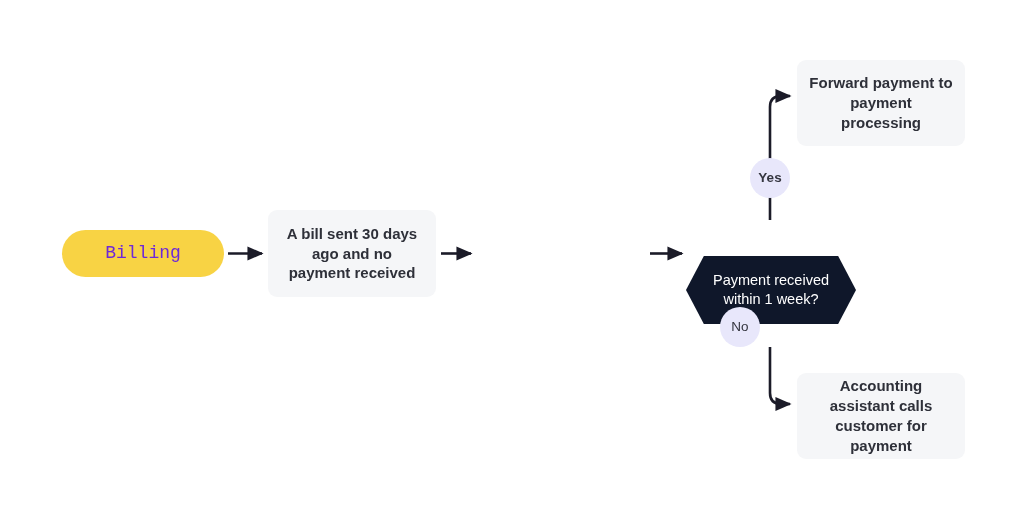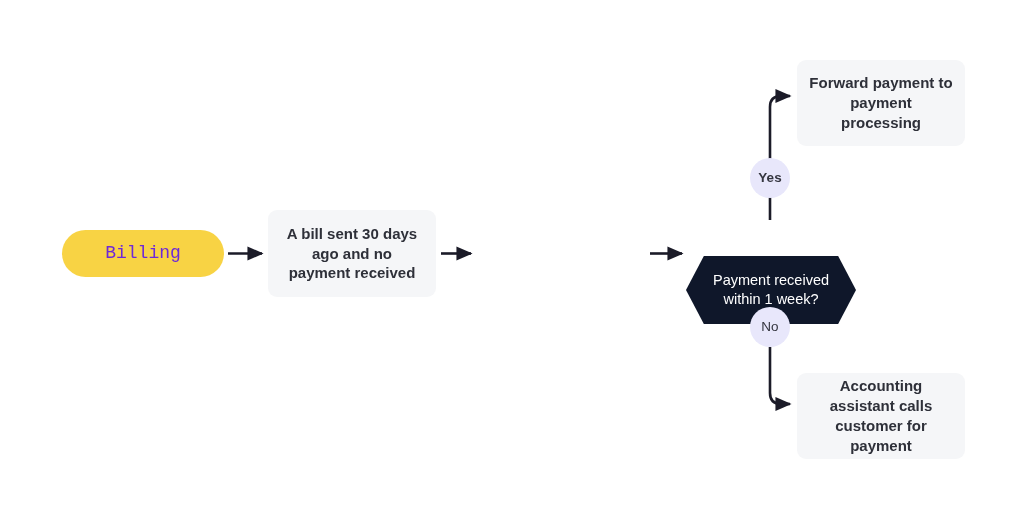--- a/index.html
+++ b/index.html
@@ -73,21 +73,21 @@
   
   .branch-label {
     width: 40px;
     height: 40px;
     border-radius: 50%;
     background: #E8E7FB;
     color: #34353f;
     font-size: 13.5px;
   }
   .label-yes { left: 750px; top: 158px; font-weight: bold; }
-  .label-no  { left: 750px; top: 307px; }
+  .label-no  { left: 720px; top: 307px; }
 
   
   #connectors {
     position: absolute;
     left: 0;
     top: 0;
     width: 1024px;
     height: 505px;
     pointer-events: none;
   }

